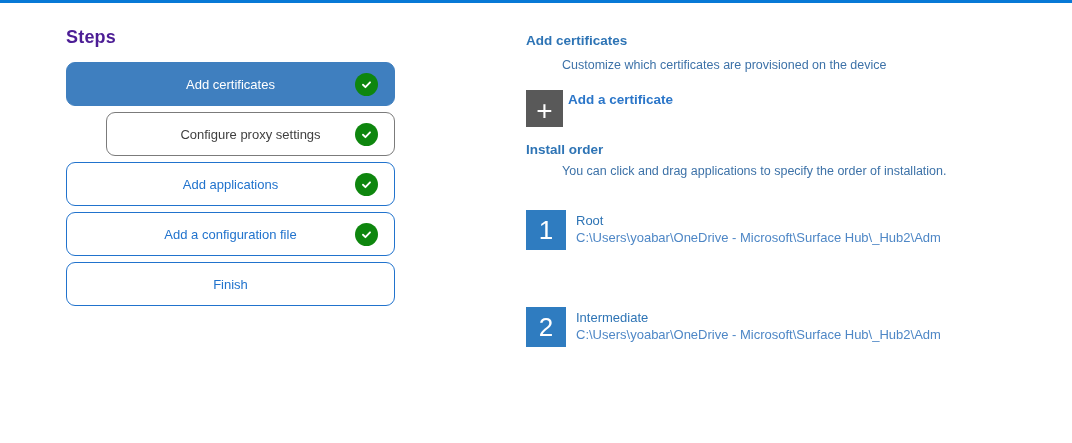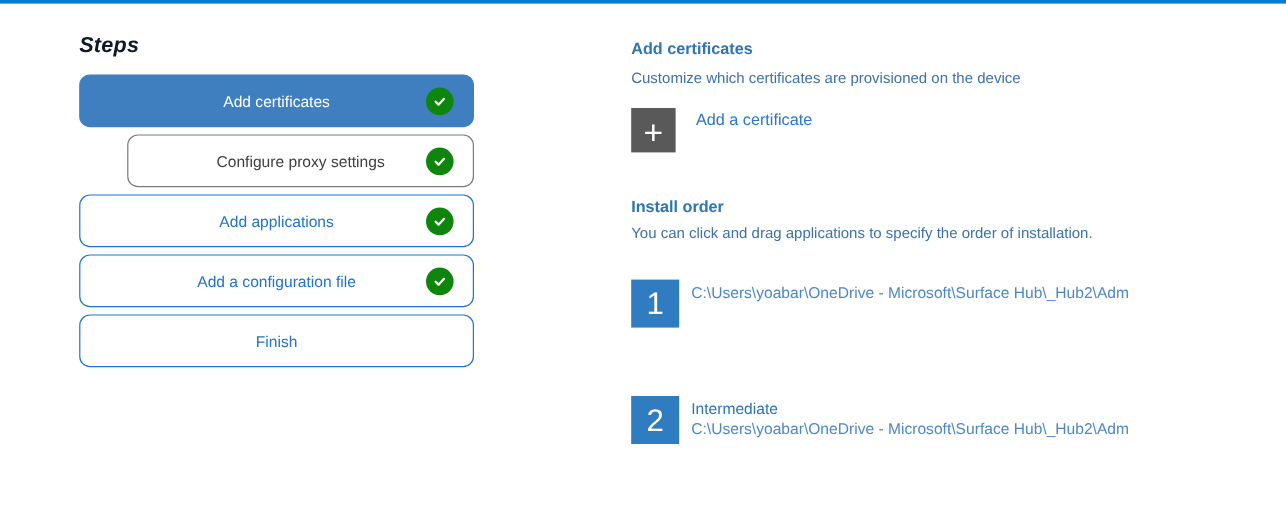--- a/index.html
+++ b/index.html
@@ -11,22 +11,22 @@
     position: relative;
   }
   .top-bar {
     position: absolute; top: 0; left: 0; width: 1072px; height: 3px;
     background: #0779d6;
   }
 
   
   .steps-panel { position: absolute; left: 66px; top: 27px; width: 329px; }
   .steps-title {
-    font-size: 18px; font-weight: 700; color: #0f172a;
-    margin-bottom: 14px; letter-spacing: 0.2px; font-style: italic;
+    font-size: 18px; font-weight: 700; color: #4c1d95;
+    margin-bottom: 14px; letter-spacing: 0.2px;
   }
   .step {
     position: relative;
     height: 44px; margin-bottom: 6px;
     border: 1px solid #2173cd; border-radius: 9px;
     background: #ffffff; color: #2173cd;
     font-size: 13px;
     display: flex; align-items: center; justify-content: center;
     cursor: pointer;
   }
@@ -43,37 +43,37 @@
     display: flex; align-items: center; justify-content: center;
   }
   .check svg { width: 13px; height: 13px; display: block; }
 
   
   .content { position: absolute; left: 526px; top: 33px; width: 546px; }
   .section-title {
     font-size: 13.5px; font-weight: 700; color: #2e74b5; line-height: 16px;
   }
   .section-desc {
-    font-size: 12.5px; color: #3d72a8; line-height: 16px; margin-top: 8px;
+    font-size: 12.5px; color: #3d72a8; line-height: 16px; margin-top: 8px; margin-left: 36px;
   }
   .add-row {
     display: flex; align-items: flex-start; margin-top: 17px; cursor: pointer;
     width: fit-content;
   }
   .add-tile {
     width: 37px; height: 37px; background: #595959;
     display: flex; align-items: center; justify-content: center;
     padding-top: 4px;
     color: #ffffff; font-size: 28px; font-weight: 400; line-height: 1;
   }
   .add-label {
-    margin-left: 17px; margin-top: 2px;
-    font-size: 13.5px; color: #2b76c9;
+    margin-left: 5px; margin-top: 2px;
+    font-size: 13.5px; color: #2b76c9; font-weight: bold;
   }
-  .install-title { margin-top: 38px; }
+  .install-title { margin-top: 15px; }
   .install-desc { margin-top: 5px; }
 
   .order-list { margin-top: 31px; }
   .order-item {
     display: flex; align-items: flex-start; cursor: grab;
   }
   .order-item + .order-item { margin-top: 57px; }
   .order-badge {
     width: 40px; height: 40px; background: #2f7cc0; flex: 0 0 40px;
     color: #ffffff; font-size: 26px;
@@ -146,20 +146,21 @@
     <div class="add-label">Add a certificate</div>
   </div>
 
   <div class="section-title install-title">Install order</div>
   <div class="section-desc install-desc">You can click and drag applications to specify the order of installation.</div>
 
   <div class="order-list">
     <div class="order-item">
       <div class="order-badge">1</div>
       <div class="order-text">
+        <div class="order-name">Root</div>
         <div class="order-path">C:\Users\yoabar\OneDrive - Microsoft\Surface Hub\_Hub2\Adm</div>
       </div>
     </div>
 
     <div class="order-item">
       <div class="order-badge">2</div>
       <div class="order-text">
         <div class="order-name">Intermediate</div>
         <div class="order-path">C:\Users\yoabar\OneDrive - Microsoft\Surface Hub\_Hub2\Adm</div>
       </div>

